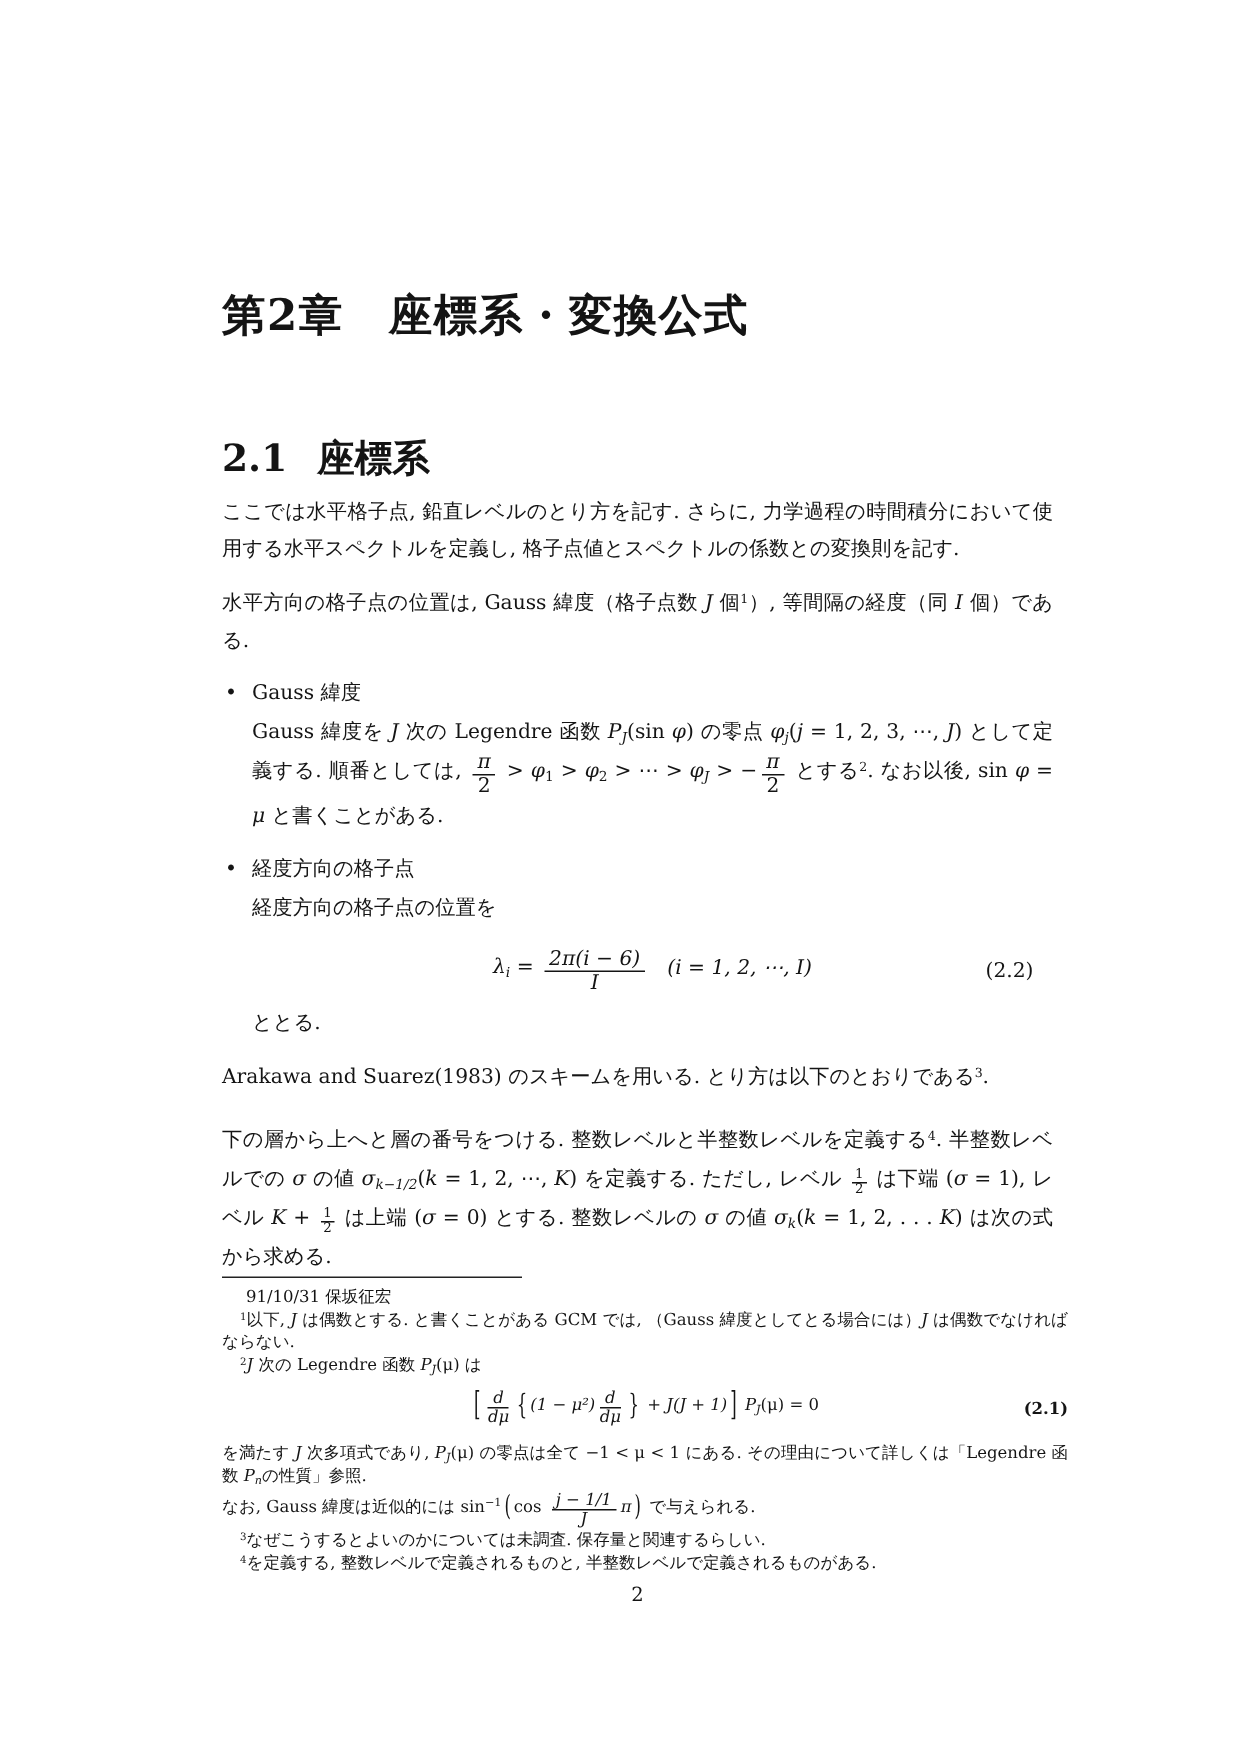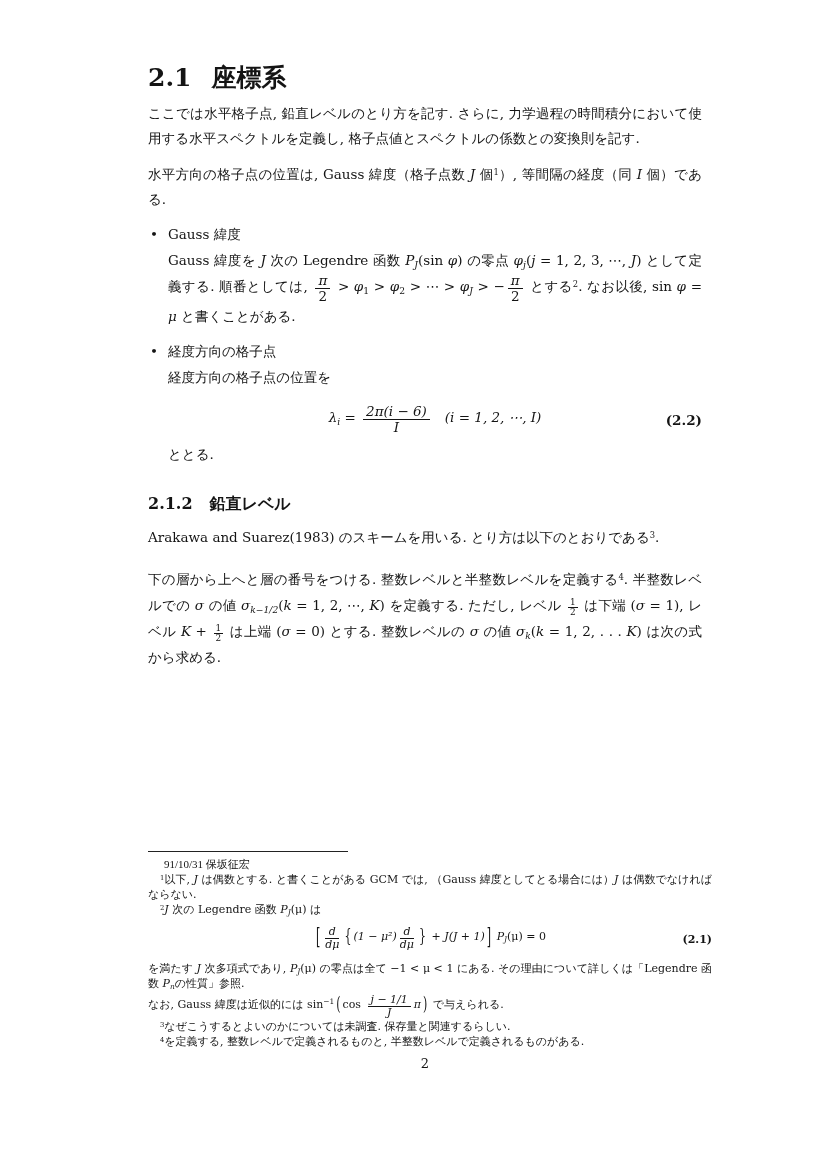--- a/index.html
+++ b/index.html
@@ -33,44 +33,45 @@
   .sfrac { display:inline-block; vertical-align:-0.5em; text-align:center; line-height:1.05; font-size:0.66em; margin:0 2px; }
   .sfrac .num { display:block; border-bottom:1px solid #141414; padding:0 2px; }
   .sfrac .den { display:block; }
   
   .bullets { margin-top:9px; }
   .bullet-item { position:relative; padding-left:20px; margin-top:10px; }
   .dot { position:absolute; left:2px; top:0; }
   .b-body { margin-top:1px; }
   
   .eqrow { position:relative; text-align:center; margin:8px 0 0 0; padding:6px 0; }
-  .eqrow .eqtag { position:absolute; right:0; top:50%; transform:translateY(-50%);font-weight:bold; }
+  .eqrow .eqtag { position:absolute; right:13px; top:50%; transform:translateY(-50%); }
   .cond { margin-left:12px; }
   .bigbr { display:inline-block; transform:scaleY(2.0); transform-origin:center; margin:0 2px; font-weight:400; }
   .medbr { display:inline-block; transform:scaleY(1.7); transform-origin:center; margin:0 2px; }
   
   .footnotes {
     position:absolute; left:148px; top:851px; width:564px;
     font-size:11px; line-height:15px; text-align:justify;
   }
   .fnrule { width:200px; border-top:1px solid #222; margin-bottom:5px; }
-  .fn-date { padding-left:16px;font-family:Liberation Serif, serif; }
+  .fn-date { padding-left:16px; }
   .fnp { margin:0; text-indent:12px; }
   .fnp-noindent { margin:0; }
   .fn-eqrow { position:relative; text-align:center; margin:5px 0; padding:4px 0; }
   .fn-eqrow .eqtag { position:absolute; right:0; top:50%; transform:translateY(-50%);font-weight:bold; }
   .approx-line { margin-top:2px; line-height:24px; }
   .pageno { position:absolute; left:148px; top:1056px; width:554px; text-align:center; font-size:13px; }
 </style>
 </head>
 <body>
 
 <div class="page">
   <div class="content">
 
+    <h1 class="chapter"><span class="chnum">第2章</span><span>座標系・変換公式</span></h1>
 
     <h2 class="sec"><span class="secnum">2.1</span><span>座標系</span></h2>
 
     <p><span>ここでは水平格子点, 鉛直レベルのとり方を記す. さらに, 力学過程の時間積分において使用する水平スペクトルを定義し, 格子点値とスペクトルの係数との変換則を記す.</span></p>
 
 
     <p><span>水平方向の格子点の位置は, Gauss 緯度（格子点数 </span><span class="v">J</span><span> 個</span><sup class="fnm">1</sup><span>）, 等間隔の経度（同 </span><span class="v">I</span><span> 個）である.</span></p>
 
     <div class="bullets">
 
@@ -87,21 +88,20 @@
 
         <div class="eqrow">
           <span class="v">λ</span><sub class="vs">i</sub><span> = </span><span class="frac"><span class="num mi">2π(i − 6)</span><span class="den v">I</span></span><span class="cond mi">(i = 1, 2, ⋯, I)</span>
           <span class="eqtag">(2.2)</span>
         </div>
 
         <div class="b-body"><span>ととる.</span></div>
       </div>
     </div>
 
-    <h3 class="subsec" style="margin-top:26px;"><span class="secnum">2.1.2</span><span>鉛直レベル</span></h3>
 
     <p><span>Arakawa and Suarez(1983) のスキームを用いる. とり方は以下のとおりである</span><sup class="fnm">3</sup><span>.</span></p>
 
     <p style="margin-top:16px; line-height:26px;"><span>下の層から上へと層の番号をつける. 整数レベルと半整数レベルを定義する</span><sup class="fnm">4</sup><span>. 半整数レベルでの </span><span class="v">σ</span><span> の値 </span><span class="v">σ</span><sub class="vs">k−1/2</sub><span>(</span><span class="v">k</span><span> = 1, 2, ⋯, </span><span class="v">K</span><span>) を定義する. ただし, レベル </span><span class="sfrac"><span class="num">1</span><span class="den">2</span></span><span> は下端 (</span><span class="v">σ</span><span> = 1), レベル </span><span class="v">K</span><span> + </span><span class="sfrac"><span class="num">1</span><span class="den">2</span></span><span> は上端 (</span><span class="v">σ</span><span> = 0) とする. 整数レベルの </span><span class="v">σ</span><span> の値 </span><span class="v">σ</span><sub class="vs">k</sub><span>(</span><span class="v">k</span><span> = 1, 2, . . . </span><span class="v">K</span><span>) は次の式から求める.</span></p>
 
   </div>
 
   <div class="footnotes">
     <div class="fnrule"></div>
     <div class="fn-date">91/10/31 保坂征宏</div>

